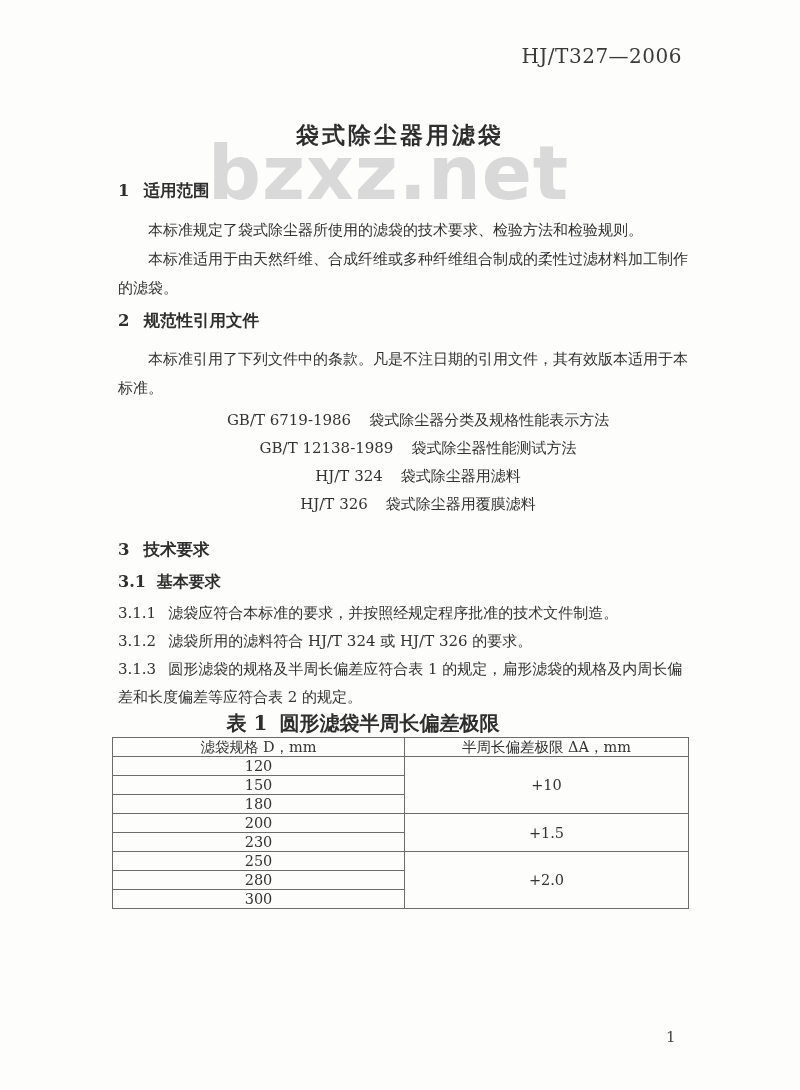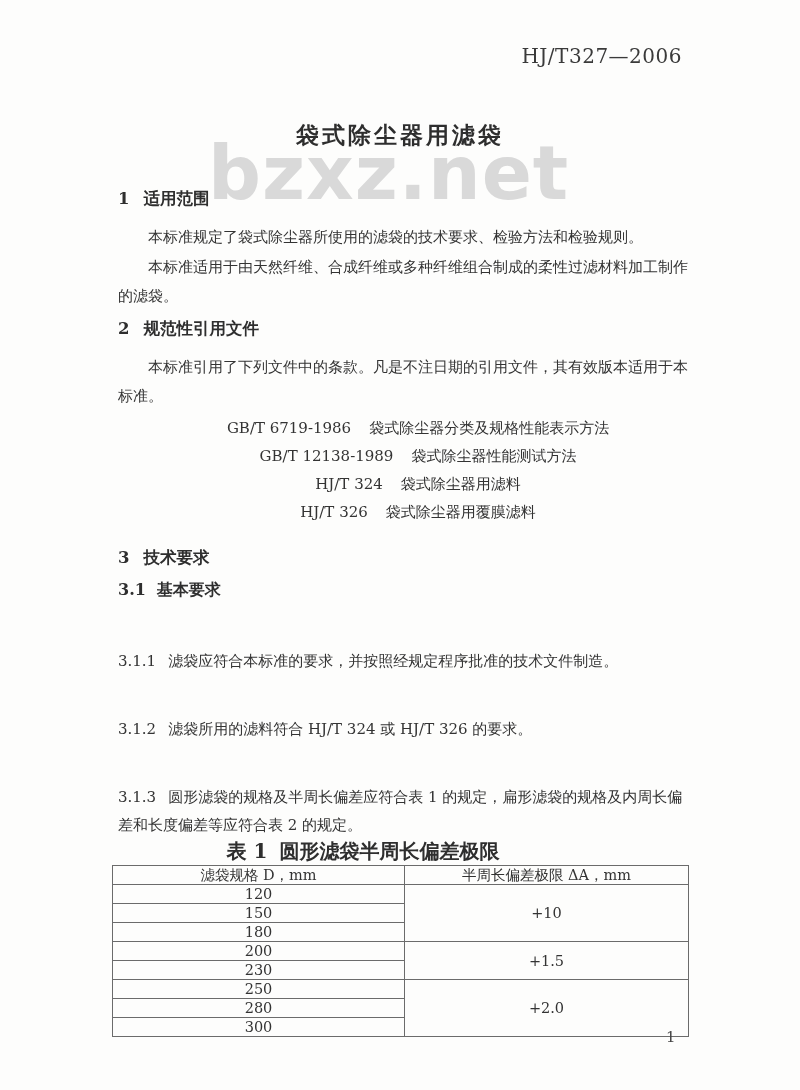--- a/index.html
+++ b/index.html
@@ -57,35 +57,35 @@
     line-height: 30px;
   }
   .sec-heading {
     font-size: 16.5px;
     font-weight: bold;
     line-height: 22px;
     color: #2e2e2e;
     padding-left: 6px;
   }
   .sec-num { display: inline-block; margin-right: 14px; }
-  .s1 { margin-top: 38px; }
+  .s1 { margin-top: 30px; }
   .s2 { margin-top: 7px; }
   .s3 { margin-top: 21px; }
   .s31 { margin-top: 10px; font-size: 16px; }
   .s31 .sec-num { margin-right: 11px; }
   p { margin: 0; line-height: 29px; padding-left: 6px; }
   .indent { text-indent: 2em; }
-  .p1 { margin-top: 14px; font-family: Liberation Mono, monospace; }
+  .p1 { margin-top: 14px; }
   .intro { margin-top: 13px; }
   .ref-list { margin-top: 3px; padding-left: 6px; text-align: center; }
   .ref-item { line-height: 28px; text-indent: 2em; }
   .ref-code { margin-right: 18px; }
   .clause { line-height: 28px; }
   .c311 { margin-top: 6px; }
-  .clause-num { display: inline-block; margin-right: 12px; margin-top: 40px; }
+  .clause-num { display: inline-block; margin-right: 12px; }
   .table-caption {
     margin-top: 2px;
     width: 576px;
     padding-right: 74px;
     text-align: center;
     font-size: 20px;
     font-weight: bold;
     line-height: 20px;
     color: #2e2e2e;
   }

